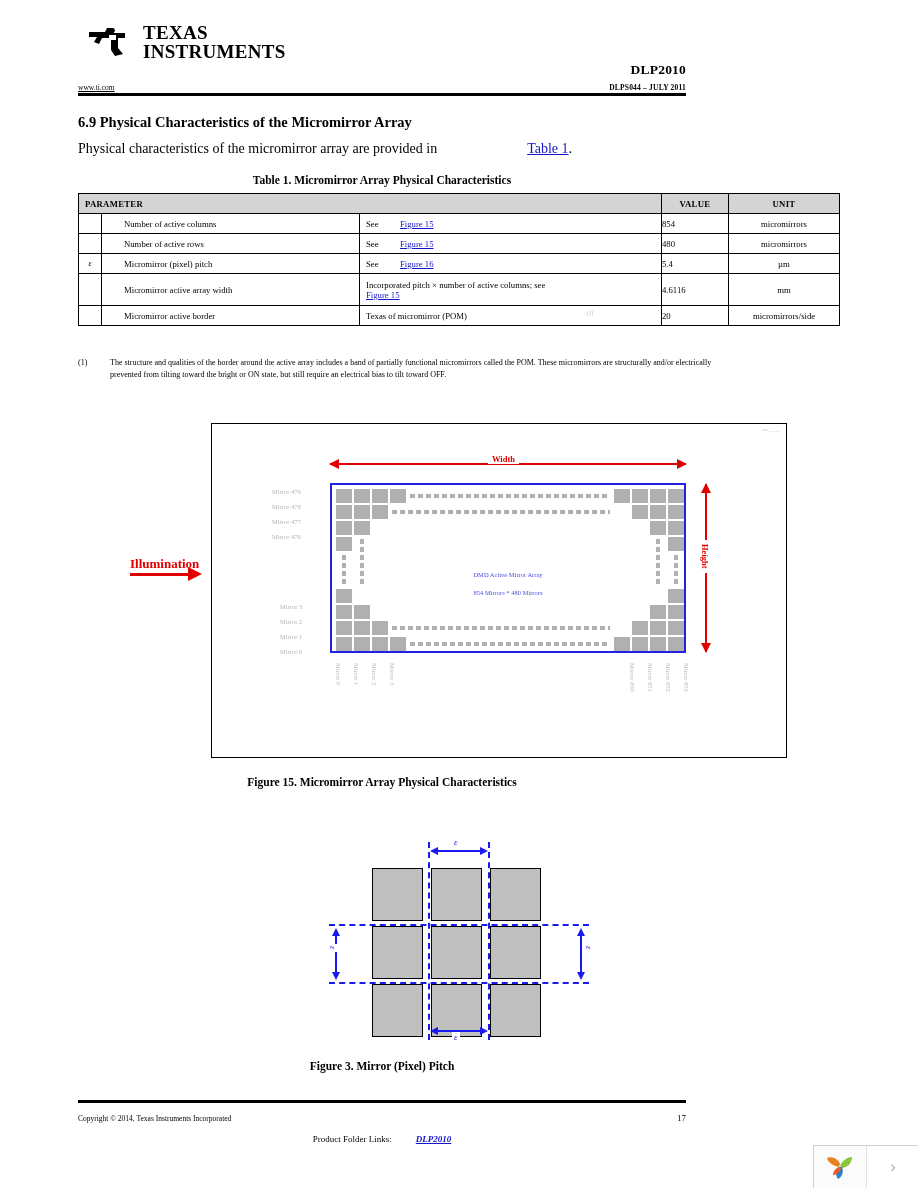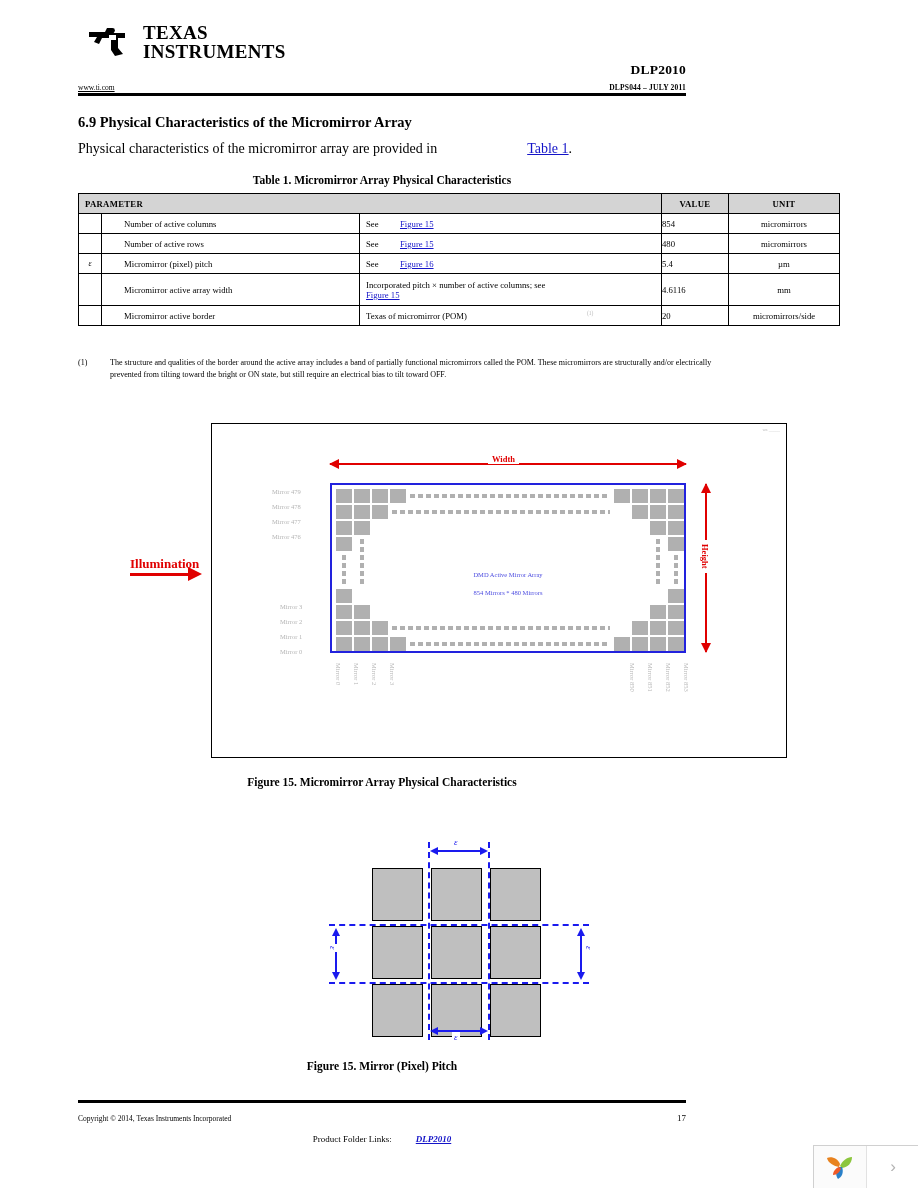--- a/index.html
+++ b/index.html
@@ -378,21 +378,21 @@
     <div class="bar-u" style="left:-40px;top:88px;"></div>
     <div class="bar-d" style="left:-40px;top:132px;"></div>
     <div class="epsv" style="left:-44px;top:104px;">ε</div>
 
     <div class="bline" style="left:208px;top:90px;width:2px;height:48px;"></div>
     <div class="bar-u" style="left:205px;top:88px;"></div>
     <div class="bar-d" style="left:205px;top:132px;"></div>
     <div class="epsv" style="left:212px;top:104px;">ε</div>
   </div>
 
-  <div class="fig16-cap">Figure 15. Mirror (Pixel) Pitch</div>
+  <div class="fig16-cap">Figure 3. Mirror (Pixel) Pitch</div>
 
   <div class="ftr-rule"></div>
   <div class="copy">Copyright © 2014, Texas Instruments Incorporated</div>
   <div class="pageno">17</div>
   <div class="pfl">
     <span>Product Folder Links:</span><a class="lk" href="#">DLP2010</a>
   </div>
 
   <div class="viewer">
     <div class="v-logo">

